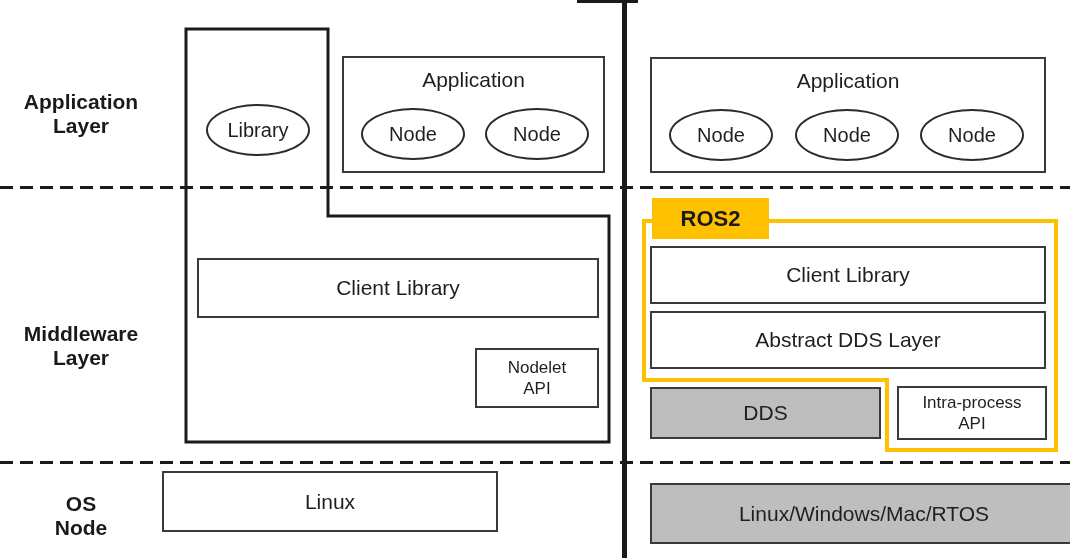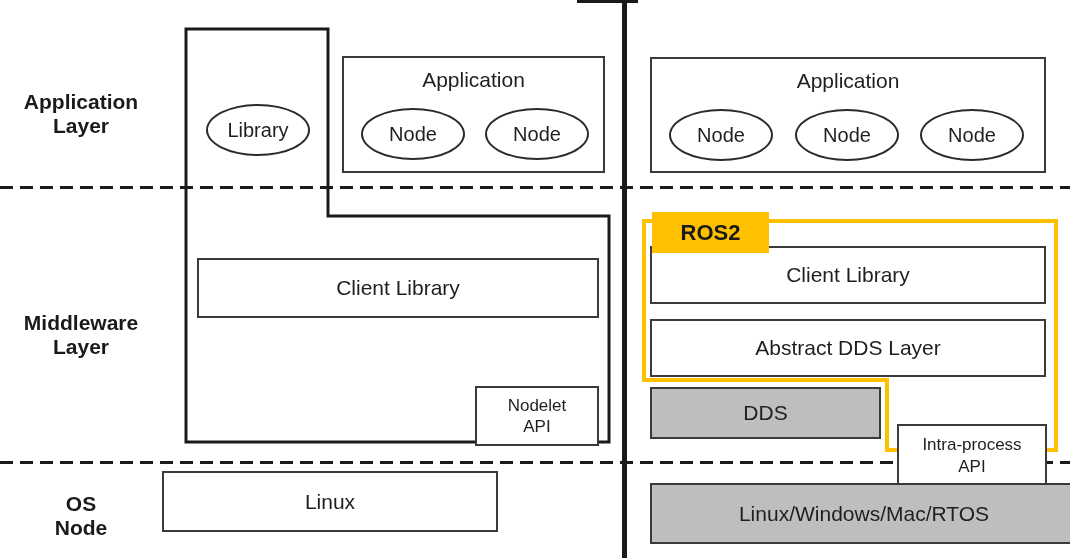--- a/index.html
+++ b/index.html
@@ -20,21 +20,21 @@
   .abs{position:absolute;box-sizing:border-box;}
   .box{
     border:2px solid #3a3a3a;
     background:#ffffff;
     display:flex;align-items:center;justify-content:center;
     text-align:center;
     font-size:21px;
     color:#1f1f1f;
   }
   .box.gray{background:var(--box-gray);}
-  .box.small{font-size:17px;line-height:1.25;margin-top:38px;}
+  .box.small{font-size:17px;line-height:1.25;}
   .prewrap{white-space:pre-line;}
   .ellipse{
     border:2px solid #2b2b2b;
     border-radius:50%;
     background:#ffffff;
     display:flex;align-items:center;justify-content:center;
     font-size:20px;
   }
   .badge{
     display:flex;align-items:center;justify-content:center;
@@ -90,21 +90,21 @@
   <div class="abs divider"></div>
   <div class="abs top-mark"></div>
 
   <svg class="outline-layer" viewBox="0 0 1070 558">
     <polygon class="ros1-outline" points="186,29 328,29 328,216 609,216 609,442 186,442"></polygon>
     <polygon class="ros2-outline" points="644,221 1056,221 1056,450 887,450 887,380 644,380"></polygon>
   </svg>
 
   <div class="abs layer-label prewrap" style="top:90px">Application
 Layer</div>
-  <div class="abs layer-label prewrap" style="top:311px">Middleware
+  <div class="abs layer-label prewrap" style="top:322px">Middleware
 Layer</div>
   <div class="abs layer-label prewrap" style="top:492px">OS
 Node</div>
 
 
   <div class="abs ellipse" style="left:206px;top:104px;width:104px;height:52px;z-index:5">Library</div>
 
   <div class="abs box app-box" style="left:342px;top:56px;width:263px;height:117px">
     <div class="app-title">Application</div>
     <div class="abs ellipse" style="left:17px;top:50px;width:104px;height:52px">Node</div>
@@ -119,26 +119,26 @@
 
   <div class="abs box content-box" style="left:162px;top:471px;width:336px;height:61px">Linux</div>
 
   <div class="abs box app-box" style="left:650px;top:57px;width:396px;height:116px">
     <div class="app-title">Application</div>
     <div class="abs ellipse" style="left:17px;top:50px;width:104px;height:52px">Node</div>
     <div class="abs ellipse" style="left:143px;top:50px;width:104px;height:52px">Node</div>
     <div class="abs ellipse" style="left:268px;top:50px;width:104px;height:52px">Node</div>
   </div>
 
-  <div class="abs badge yellow" style="left:652px;top:212px;width:117px;height:41px">ROS2</div>
+  <div class="abs badge yellow" style="left:652px;top:198px;width:117px;height:41px">ROS2</div>
 
   <div class="abs box content-box" style="left:650px;top:246px;width:396px;height:58px">Client Library</div>
 
-  <div class="abs box content-box" style="left:650px;top:319px;width:396px;height:58px">Abstract DDS Layer</div>
+  <div class="abs box content-box" style="left:650px;top:311px;width:396px;height:58px">Abstract DDS Layer</div>
 
   <div class="abs box content-box gray" style="left:650px;top:387px;width:231px;height:52px">DDS</div>
 
-  <div class="abs box content-box small prewrap" style="left:897px;top:386px;width:150px;height:63px">Intra-process
+  <div class="abs box content-box small prewrap" style="left:897px;top:386px;width:150px;height:54px">Intra-process
 API</div>
 
   <div class="abs box content-box gray" style="left:650px;top:483px;width:428px;height:61px">Linux/Windows/Mac/RTOS</div>
 
 </div>
 
 </body></html>

